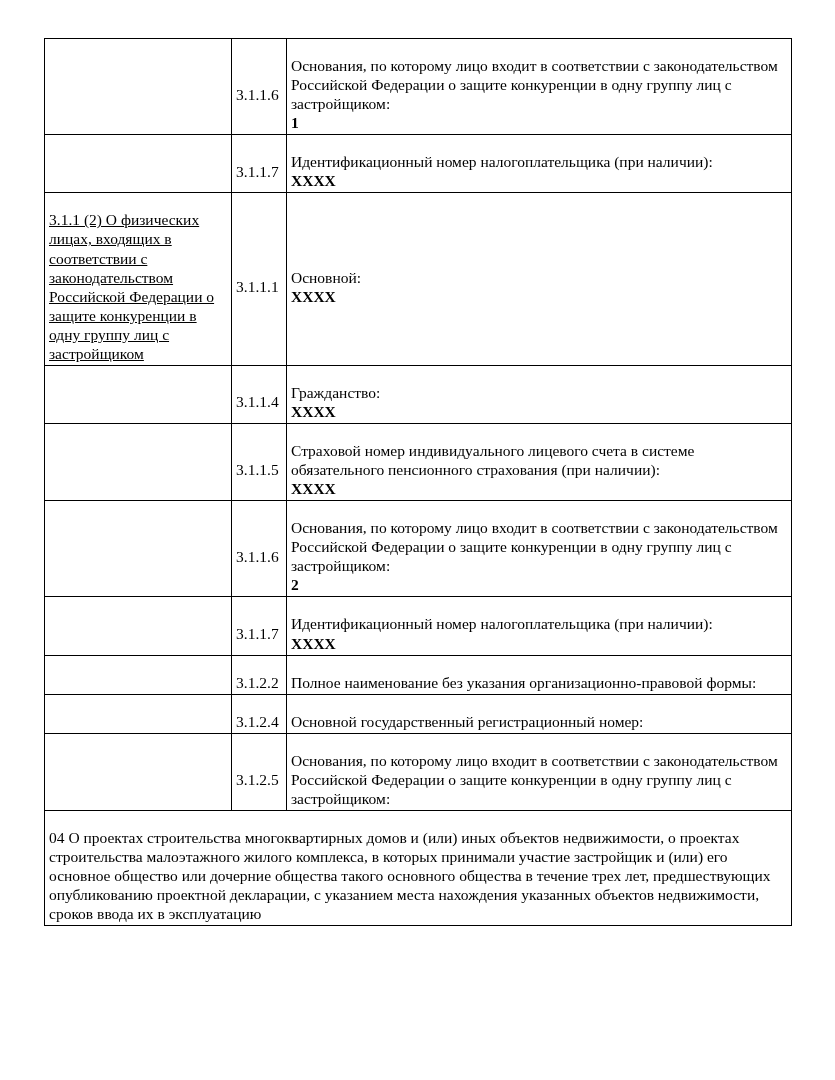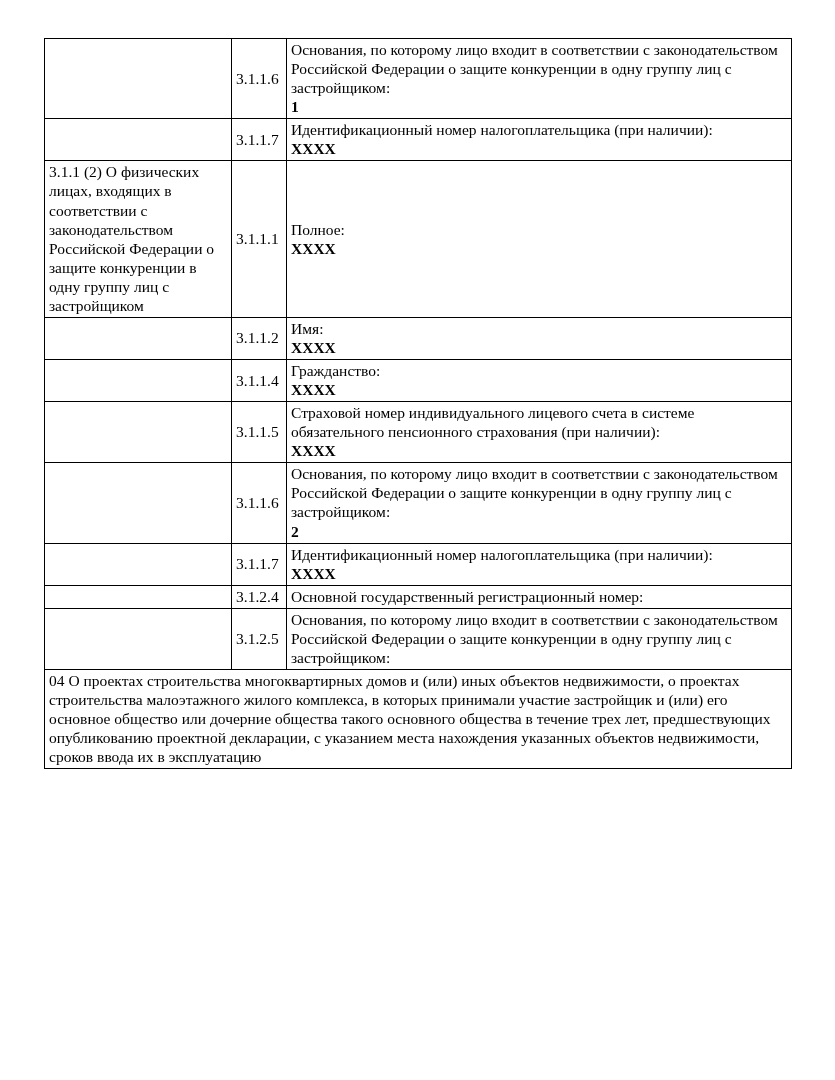--- a/index.html
+++ b/index.html
@@ -20,27 +20,28 @@
   .page {
     padding: 38px 44px 0 44px;
   }
   table.decl {
     border-collapse: collapse;
     width: 747px;
     table-layout: fixed;
   }
   table.decl td {
     border: 1px solid #000000;
-    padding: 1px 4px 2px 4px;
+    padding: 17px 4px 2px 4px;
     vertical-align: middle;
     word-wrap: break-word;
     hyphens: auto;
   }
   td.section-cell {
     vertical-align: top;
+    text-decoration: underline;
   }
   td.code-cell {
     vertical-align: middle;
   }
   td.content-cell {
     vertical-align: middle;
   }
   .value {
     font-weight: bold;
   }
@@ -74,29 +75,21 @@
           <td class="code-cell">3.1.1.7</td>
           <td class="content-cell">
             <div>Идентификационный номер налогоплательщика (при наличии):</div>
             <div class="value">ХХХХ</div>
           </td>
         </tr>
         <tr>
           <td class="section-cell">3.1.1 (2) О физических лицах, входящих в соответствии с законодательством Российской Федерации о защите конкуренции в одну группу лиц с застройщиком</td>
           <td class="code-cell">3.1.1.1</td>
           <td class="content-cell">
-            <div>Полное:</div>
-            <div class="value">ХХХХ</div>
-          </td>
-        </tr>
-        <tr>
-          <td class="section-cell"></td>
-          <td class="code-cell">3.1.1.2</td>
-          <td class="content-cell">
-            <div>Имя:</div>
+            <div>Основной:</div>
             <div class="value">ХХХХ</div>
           </td>
         </tr>
         <tr>
           <td class="section-cell"></td>
           <td class="code-cell">3.1.1.4</td>
           <td class="content-cell">
             <div>Гражданство:</div>
             <div class="value">ХХХХ</div>
           </td>
@@ -120,20 +113,27 @@
         <tr>
           <td class="section-cell"></td>
           <td class="code-cell">3.1.1.7</td>
           <td class="content-cell">
             <div>Идентификационный номер налогоплательщика (при наличии):</div>
             <div class="value">ХХХХ</div>
           </td>
         </tr>
         <tr>
           <td class="section-cell"></td>
+          <td class="code-cell">3.1.2.2</td>
+          <td class="content-cell">
+            <div>Полное наименование без указания организационно-правовой формы:</div>
+          </td>
+        </tr>
+        <tr>
+          <td class="section-cell"></td>
           <td class="code-cell">3.1.2.4</td>
           <td class="content-cell">
             <div>Основной государственный регистрационный номер:</div>
           </td>
         </tr>
         <tr>
           <td class="section-cell"></td>
           <td class="code-cell">3.1.2.5</td>
           <td class="content-cell">
             <div>Основания, по которому лицо входит в соответствии с законодательством Российской Федерации о защите конкуренции в одну группу лиц с застройщиком:</div>

